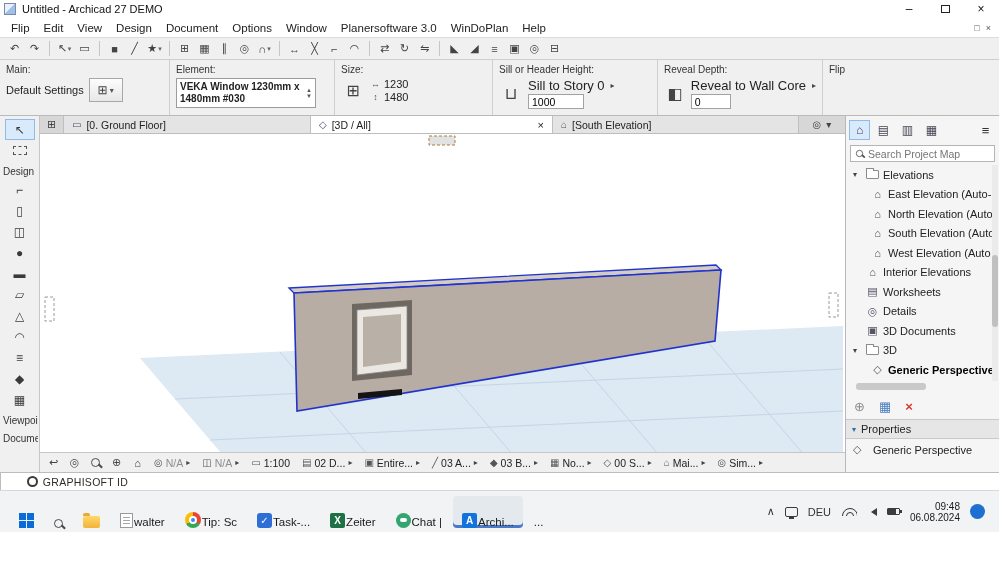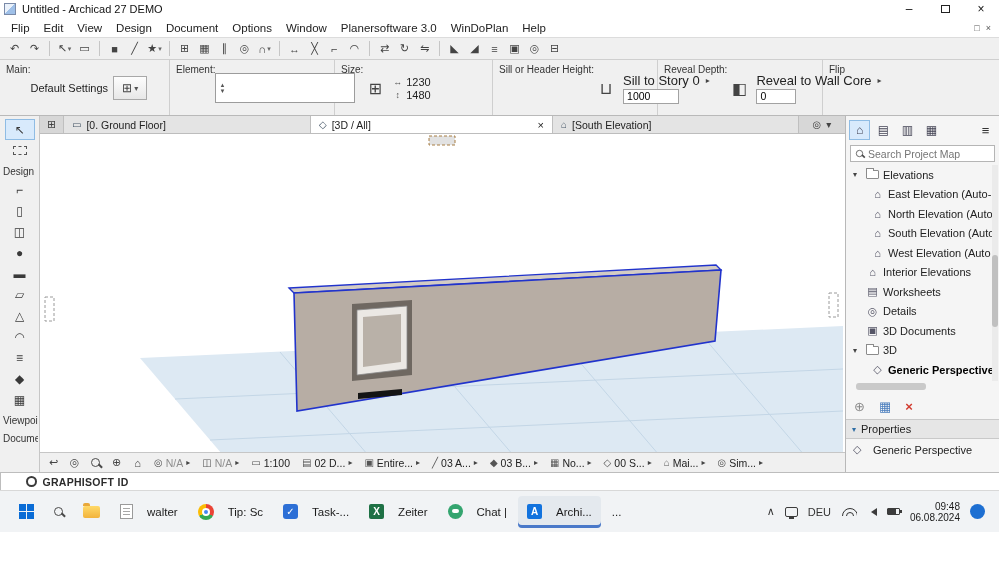--- a/index.html
+++ b/index.html
@@ -22,21 +22,21 @@
   .menu-right .mini{font-size:9px;color:#555}
 
   
   .toolbar{height:22px;background:#f0f0f0;border-bottom:1px solid #cfcfcf;display:flex;align-items:center;padding:0 5px;gap:1px;overflow:hidden}
   .tbtn{min-width:19px;height:18px;display:inline-flex;align-items:center;justify-content:center;font-size:11px;color:#444;padding:0 2px}
   .tbtn .dd{font-size:7px;color:#666;margin-left:1px}
   .sep{width:1px;height:15px;background:#c6c6c6;margin:0 4px;flex:0 0 aupx}
 
   
   .infobox{height:56px;background:#f0f0f0;border-bottom:1px solid #b9b9b9;display:flex;overflow:hidden}
-  .ib-sec{padding:4px 6px 3px 6px;border-right:1px solid #cfcfcf;display:flex;flex-direction:row;flex:0 0 auto}
+  .ib-sec{padding:4px 6px 3px 6px;border-right:1px solid #cfcfcf;display:flex;flex-direction:column;flex:0 0 auto}
   .ib-label{font-size:10px;color:#333;margin-bottom:3px;white-space:nowrap}
   .ib-row{display:flex;align-items:center;gap:5px}
   .ib-btn{width:34px;height:24px;background:linear-gradient(#fdfdfd,#e7e7e7);border:1px solid #a8a8a8;display:flex;align-items:center;justify-content:center;gap:2px;font-size:12px;color:#444}
   .ib-btn .dd{font-size:8px;color:#555}
   .el-box{width:140px;height:30px;background:#fff;border:1px solid #9c9c9c;padding:2px 3px;display:flex;align-items:center}
   .el-lines{flex:1;overflow:hidden}
   .el-lines div{font-size:10px;font-weight:bold;line-height:12px;white-space:nowrap}
   .el-step{display:flex;flex-direction:column;font-size:6px;color:#555;line-height:6px}
   .anch-btn{width:28px;height:22px;border:1px solid #a8a8a8;background:linear-gradient(#fdfdfd,#e9e9e9);display:flex;align-items:center;justify-content:center}
   .anch-btn.selected{background:#d4e8f9;border-color:#6fa4d2}
@@ -112,26 +112,26 @@
   .nav-ctrl{height:26px;display:flex;align-items:center;padding:0 8px;gap:14px;flex:0 0 auto}
   .nav-ctrl span{font-size:13px}
   .props-header{height:20px;background:#e6e6e6;border-top:1px solid #c9c9c9;border-bottom:1px solid #c9c9c9;display:flex;align-items:center;gap:5px;padding:0 6px;font-size:11px;flex:0 0 auto}
   .props-header .chev{font-size:8px;color:#2f6ea5}
   .props-row{height:21px;display:flex;align-items:center;justify-content:center;font-size:11px;position:relative;flex:0 0 auto}
   .props-row .pic{position:absolute;left:7px;font-size:11px;color:#556}
 
   
   .statusbar{height:18px;display:flex;border-top:1px solid #bdbdbd;background:#fff;flex:0 0 auto}
   .status-msg{flex:1;display:flex;align-items:center;padding-left:8px;font-size:12.5px;color:#111}
-  .gsid{width:154px;border-left:1px solid #bdbdbd;display:flex;align-items:center;justify-content:center;gap:5px;font-size:10.5px;font-weight:bold;letter-spacing:.3px;color:#2b2b2b}
+  .gsid{width:154px;border-left:1px solid #bdbdbd;display:flex;align-items:center;justify-content:center;gap:5px;font-size:10.5px;font-weight:normal;letter-spacing:.3px;color:#2b2b2b}
   .gsid .glogo{width:11px;height:11px;border:2px solid #3a3a3a;border-radius:50%}
 
   
   .taskbar{height:42px;background:#f1f3f5;border-top:1px solid #d8d8d8;display:flex;align-items:center;padding:0 10px;gap:2px;flex:0 0 auto}
-  .task-app{display:flex;align-items:center;gap:14px;height:32px;padding:0 9px;border-radius:4px;font-size:11.5px;color:#1a1a1a;white-space:nowrap}
+  .task-app{display:flex;align-items:flex-end;gap:1px;height:32px;padding:0 9px;border-radius:4px;font-size:11.5px;color:#1a1a1a;white-space:nowrap}
   .task-app.active{background:#e4e9ee;box-shadow:inset 0 -3px 0 #4a79c9}
   .ico-start{display:grid;grid-template-columns:7px 7px;grid-template-rows:7px 7px;gap:1px}
   .ico-start i{background:#0a6cd6;display:block}
   .ico-search{width:9px;height:9px;border:1.6px solid #4a4a4a;border-radius:50%;position:relative;display:inline-block}
   .ico-search::after{content:"";position:absolute;width:5px;height:1.6px;background:#4a4a4a;transform:rotate(45deg);right:-4px;bottom:-1px}
   .ico-folder-big{width:17px;height:12px;background:linear-gradient(#ffd968,#f2b33c);border-radius:2px;position:relative}
   .ico-folder-big::before{content:"";position:absolute;top:-3px;left:0;width:7px;height:3px;background:#e9a83a;border-radius:2px 2px 0 0}
   .ico-notepad{width:13px;height:15px;background:#fff;border:1px solid #9a9a9a;position:relative}
   .ico-notepad::before{content:"";position:absolute;left:2px;top:3px;right:2px;height:1px;background:#a7a7a7;box-shadow:0 3px 0 #a7a7a7,0 6px 0 #a7a7a7}
   .ico-chrome{width:16px;height:16px;border-radius:50%;background:conic-gradient(#ea4335 0 120deg,#34a853 120deg 240deg,#fbbc05 240deg 360deg);position:relative}
@@ -230,20 +230,24 @@
         <button class="ib-btn">
             <span>⊞</span>
             <span class="dd">▾</span>
           </button>
       </div>
     </div>
     <div class="ib-sec" style="width:165px">
       <span class="ib-label">Element:</span>
       <div class="ib-row">
         <div class="el-box">
+          <div class="el-lines">
+            <div>VEKA Window 1230mm x</div>
+            <div>1480mm #030</div>
+          </div>
           <div class="el-step">
               <span>▲</span>
               <span>▼</span>
             </div>
         </div>
       </div>
     </div>
     <div class="ib-sec" style="width:158px">
       <span class="ib-label">Size:</span>
       <div class="ib-row">

